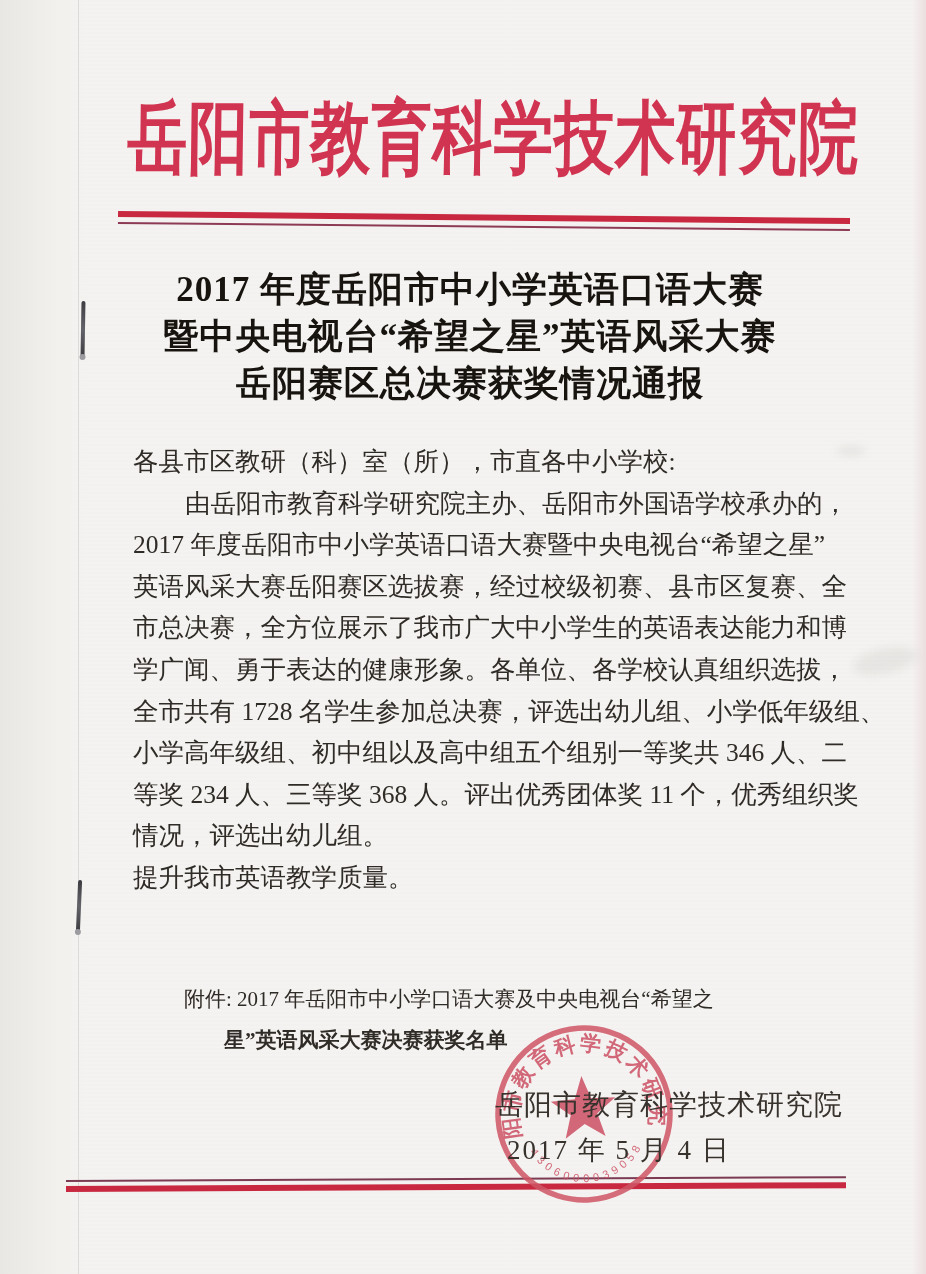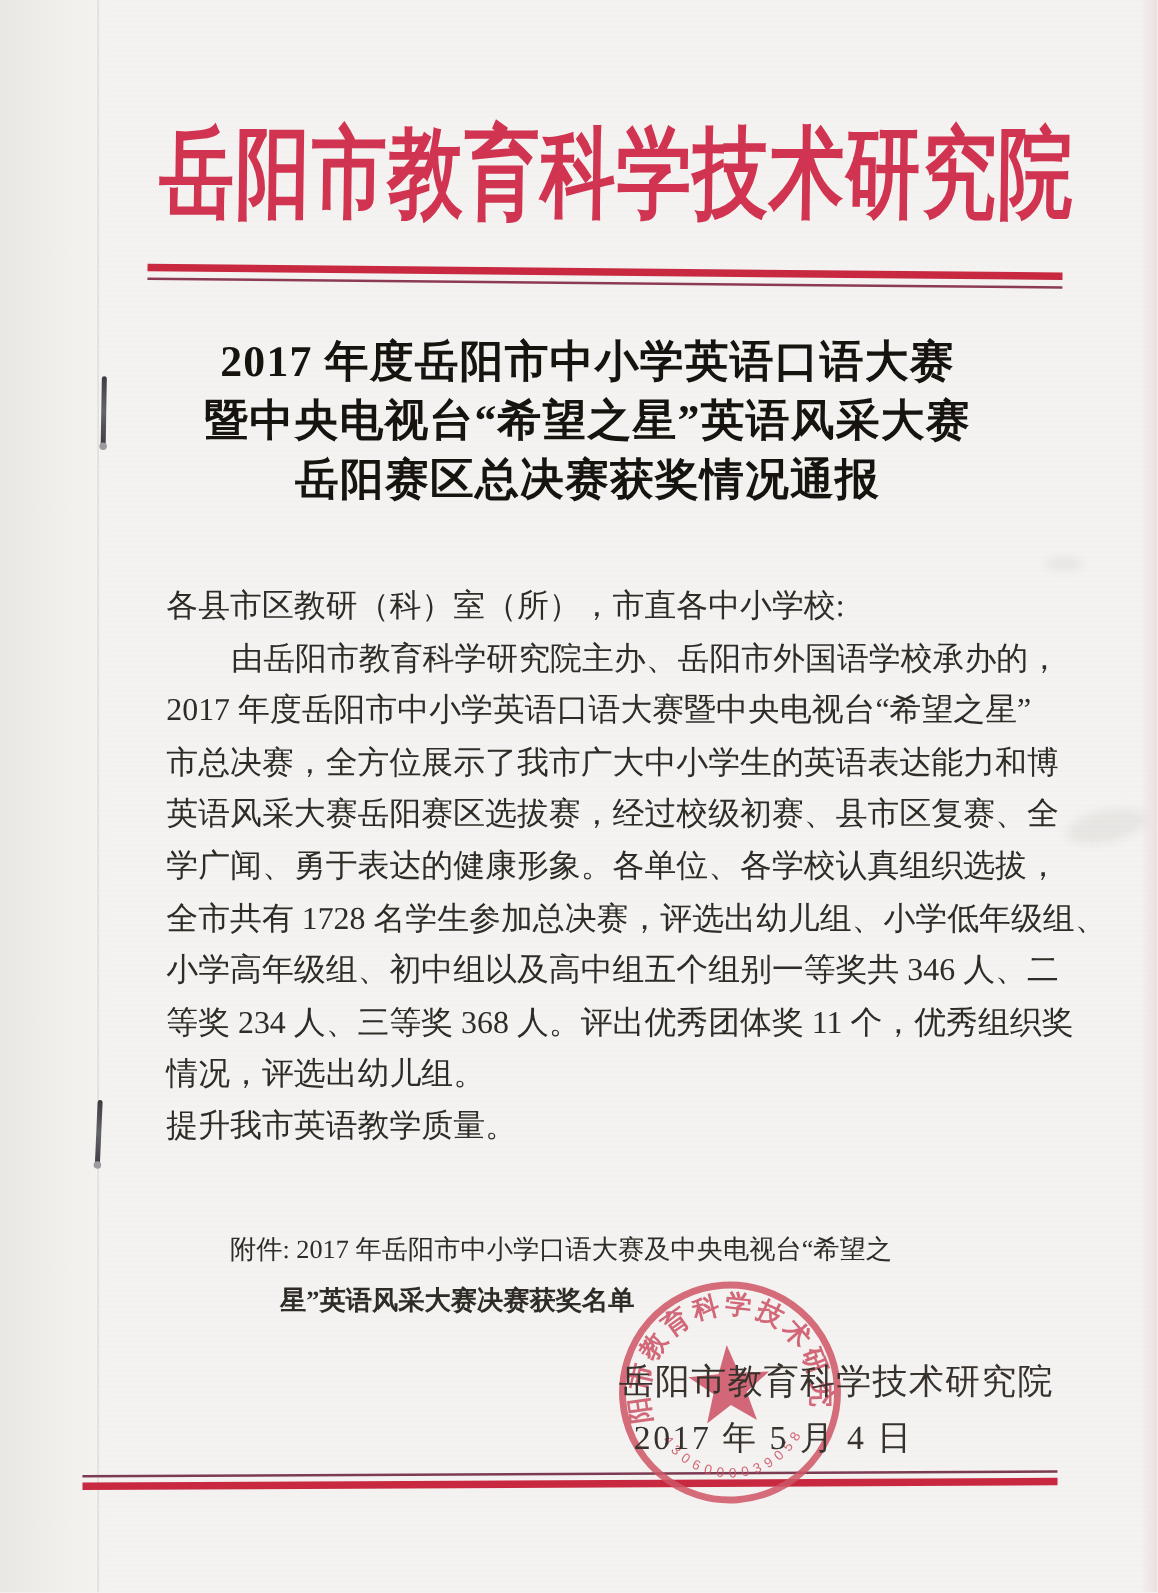--- a/index.html
+++ b/index.html
@@ -41,21 +41,21 @@
   .doc-title {
     position: absolute; left: 0; top: 266px; width: 940px;
     text-align: center;
     color: #17140f;
     font-weight: bold;
     font-size: 35px;
     line-height: 47px;
     letter-spacing: 1px;
   }
   .body-text {
-    position: absolute; left: 133px; top: 464px; width: 690px;
+    position: absolute; left: 133px; top: 441px; width: 690px;
     color: #2f2b26;
     font-size: 25.5px;
     line-height: 41.6px;
     white-space: nowrap;
   }
   .line { height: 41.6px; }
   .line.indent { padding-left: 52px; }
 
   .attachment {
     position: absolute; left: 184px; top: 979px;
@@ -130,22 +130,22 @@
   <div class="doc-title">
     <div>2017 年度岳阳市中小学英语口语大赛</div>
     <div>暨中央电视台“希望之星”英语风采大赛</div>
     <div>岳阳赛区总决赛获奖情况通报</div>
   </div>
 
   <div class="body-text">
     <div class="line">各县市区教研（科）室（所），市直各中小学校:</div>
     <div class="line indent">由岳阳市教育科学研究院主办、岳阳市外国语学校承办的，</div>
     <div class="line">2017 年度岳阳市中小学英语口语大赛暨中央电视台“希望之星”</div>
+    <div class="line">英语风采大赛岳阳赛区选拔赛，经过校级初赛、县市区复赛、全</div>
     <div class="line">市总决赛，全方位展示了我市广大中小学生的英语表达能力和博</div>
-    <div class="line">英语风采大赛岳阳赛区选拔赛，经过校级初赛、县市区复赛、全</div>
     <div class="line">学广闻、勇于表达的健康形象。各单位、各学校认真组织选拔，</div>
     <div class="line">全市共有 1728 名学生参加总决赛，评选出幼儿组、小学低年级组、</div>
     <div class="line">小学高年级组、初中组以及高中组五个组别一等奖共 346 人、二</div>
     <div class="line">等奖 234 人、三等奖 368 人。评出优秀团体奖 11 个，优秀组织奖</div>
     <div class="line">情况，评选出幼儿组。</div>
     <div class="line">提升我市英语教学质量。</div>
   </div>
 
   <div class="attachment">
     <div>附件: 2017 年岳阳市中小学口语大赛及中央电视台“希望之</div>

